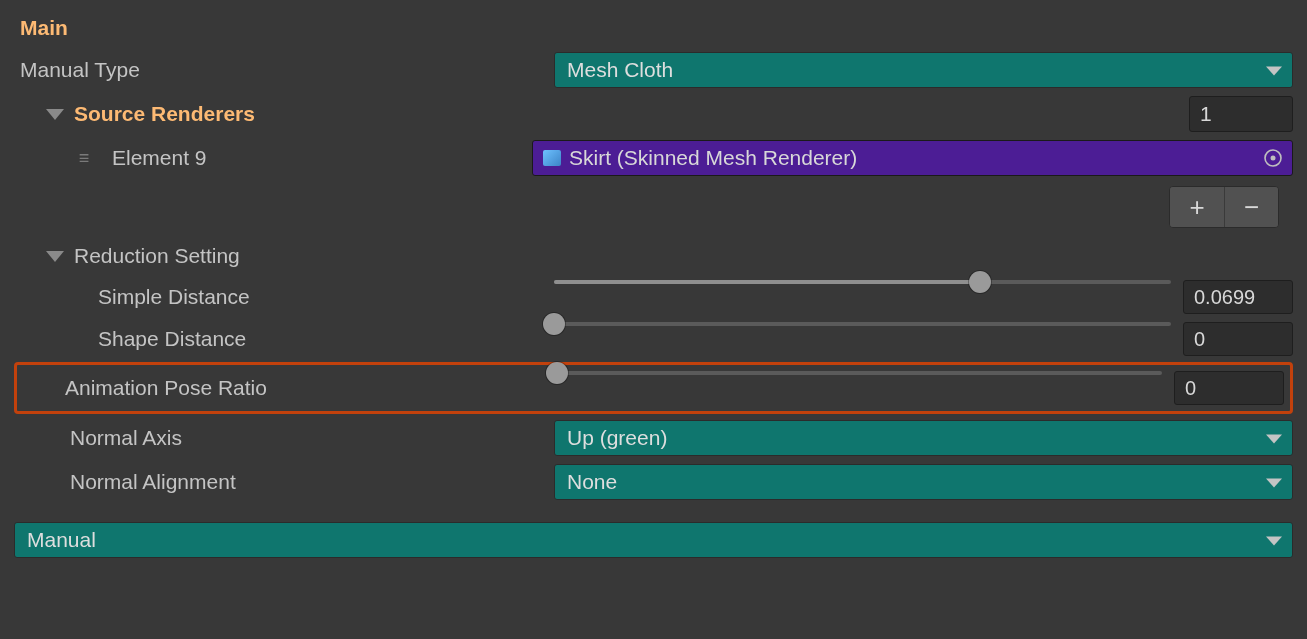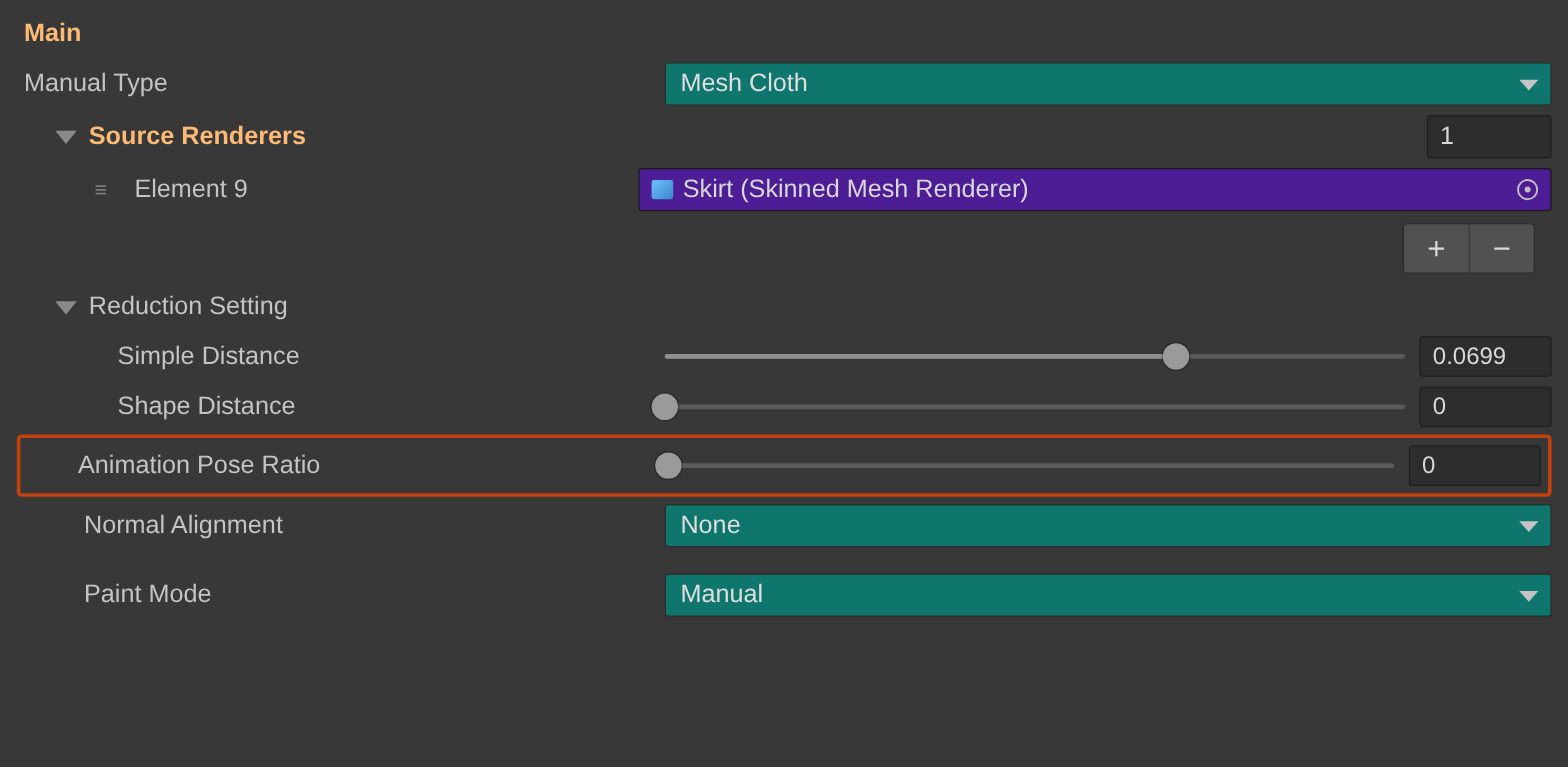--- a/index.html
+++ b/index.html
@@ -166,21 +166,20 @@
     cursor: pointer;
   }
   .btn-group button + button {
     border-left: 1px solid #3a3a3a;
   }
 
   
   .slider-wrap {
     flex: 1;
     display: flex;
-    align-items: center;
     gap: 12px;
   }
   .slider-track {
     flex: 1;
     height: 4px;
     background: #5a5a5a;
     border-radius: 2px;
     position: relative;
   }
   .slider-fill {
@@ -328,35 +327,43 @@
             <div class="slider-thumb" style="left:0%;"></div>
           </div>
           <div class="slider-value">
             <span>0</span>
           </div>
         </div>
       </div>
     </div>
   </div>
 
+  <div class="row">
+    <div class="label-col indent-2">Normal Axis</div>
+    <div class="field-col">
+      <div class="dropdown">
+        <span>Up (green)</span>
+        <span class="chev"></span>
+      </div>
+    </div>
+  </div>
 
   <div class="row">
     <div class="label-col indent-2">Normal Alignment</div>
     <div class="field-col">
       <div class="dropdown">
         <span>None</span>
         <span class="chev"></span>
       </div>
     </div>
   </div>
 
   <div class="spacer"></div>
 
   <div class="row">
-    <div class="label-col indent-2">Paint Mode</div>
     <div class="field-col">
       <div class="dropdown">
         <span>Manual</span>
         <span class="chev"></span>
       </div>
     </div>
   </div>
 
 </div>
 

